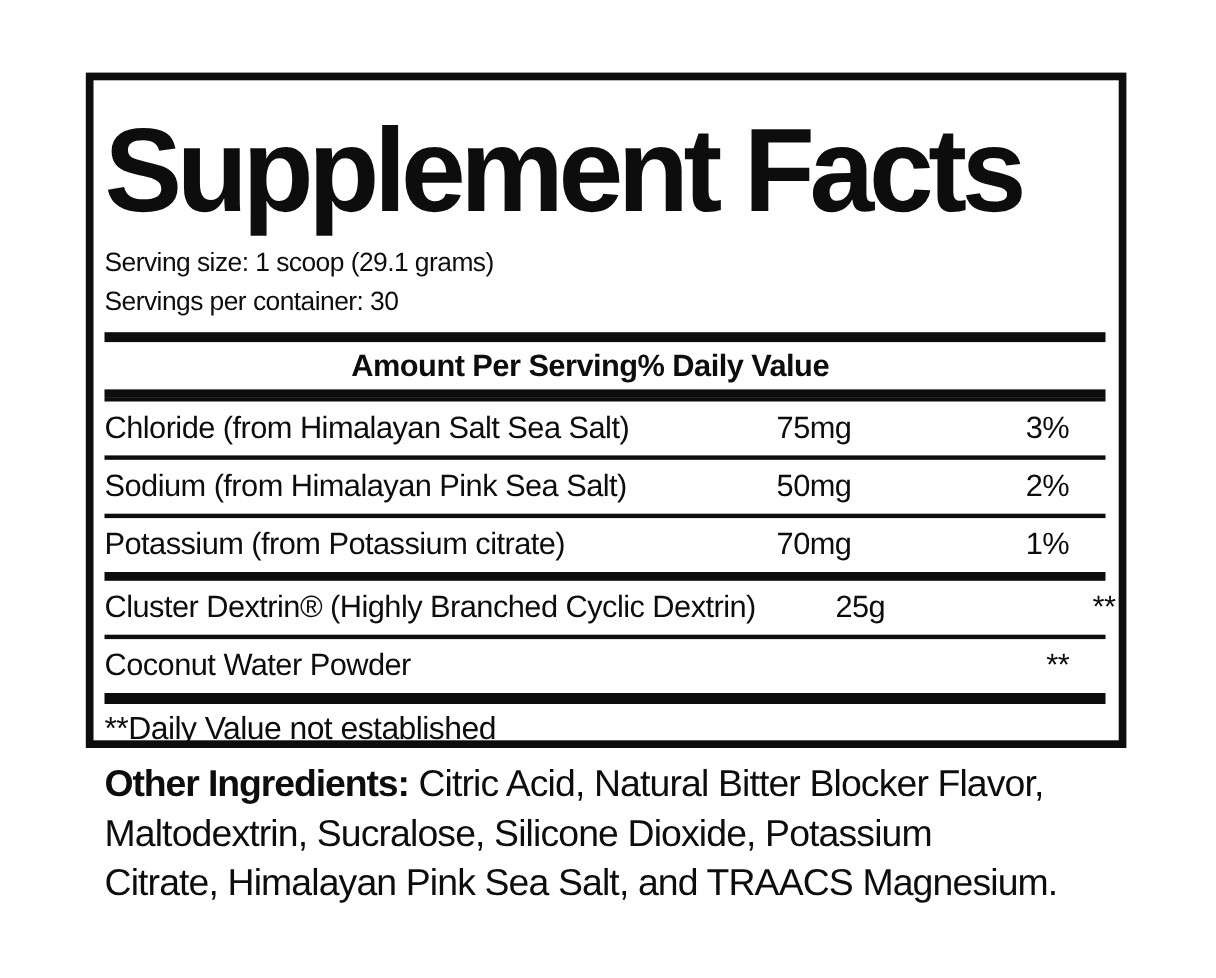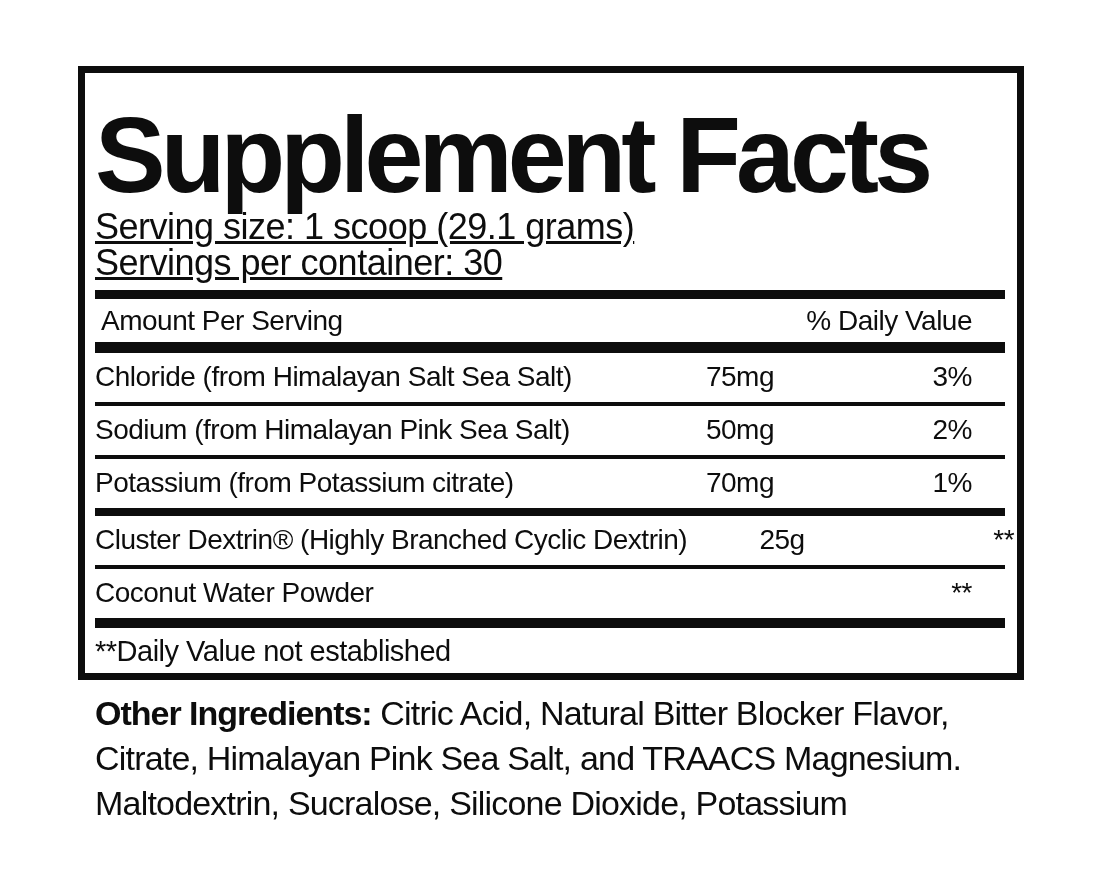--- a/index.html
+++ b/index.html
@@ -30,40 +30,40 @@
     font-size: 108px;
     font-weight: bold;
     letter-spacing: -5px;
     line-height: 1.0;
     margin-top: 6px;
     white-space: nowrap;
     transform: scaleX(0.98);
     transform-origin: left center;
   }
   .serving-block {
-    font-size: 36px;
+    margin-top: 12px;
+    font-size: 24px;
     line-height: 36px;
     letter-spacing: -0.5px;
-    text-decoration: underline;
   }
   .bar {
     background: #0d0d0d;
     width: 100%;
     flex: none;
   }
   .bar-top    { height: 9px;  margin-top: 9px; }
   .bar-header { height: 7px; }
   .rule-thin  { height: 4px;  background: #0d0d0d; width: 100%; flex: none; }
   .bar-mid    { height: 8px; }
   .bar-bottom { height: 10px; }
   .header-row {
     display: flex;
-    justify-content: space-between;
+    justify-content: center;
     align-items: center;
-    font-weight: normal;
+    font-weight: bold;
     font-size: 28px;
     padding: 6px 0 5px 6px;
     letter-spacing: -0.5px;
   }
   .header-row .dv-head {
     text-align: right;
     padding-right: 33px;
   }
   .row {
     display: flex;
@@ -147,15 +147,15 @@
     <div class="dv">**</div>
   </div>
   <div class="bar bar-bottom"></div>
 
   <div class="footnote">**Daily Value not established</div>
 
 </div>
 
 <div class="other">
   <div><b>Other Ingredients:</b><span> Citric Acid, Natural Bitter Blocker Flavor,</span></div>
+  <div>Maltodextrin, Sucralose, Silicone Dioxide, Potassium</div>
   <div>Citrate, Himalayan Pink Sea Salt, and TRAACS Magnesium.</div>
-  <div>Maltodextrin, Sucralose, Silicone Dioxide, Potassium</div>
 </div>
 
 </body></html>

